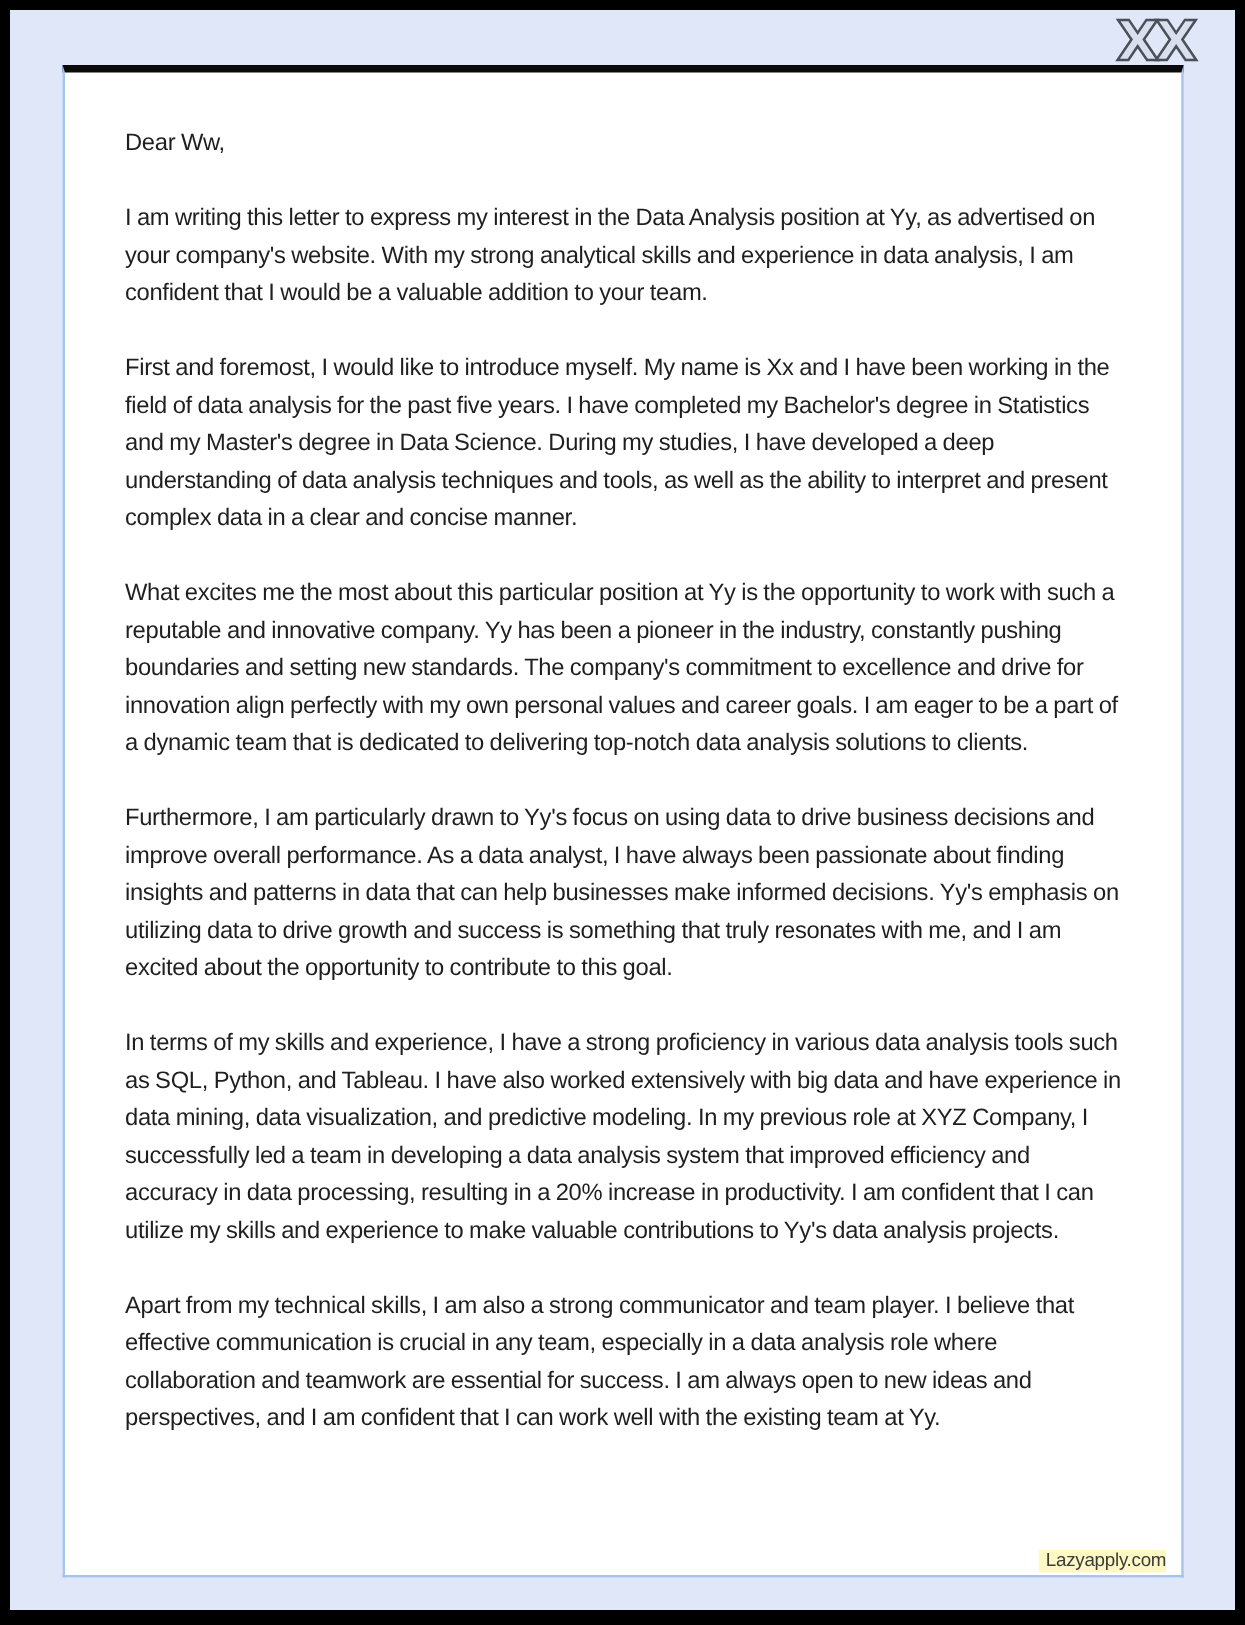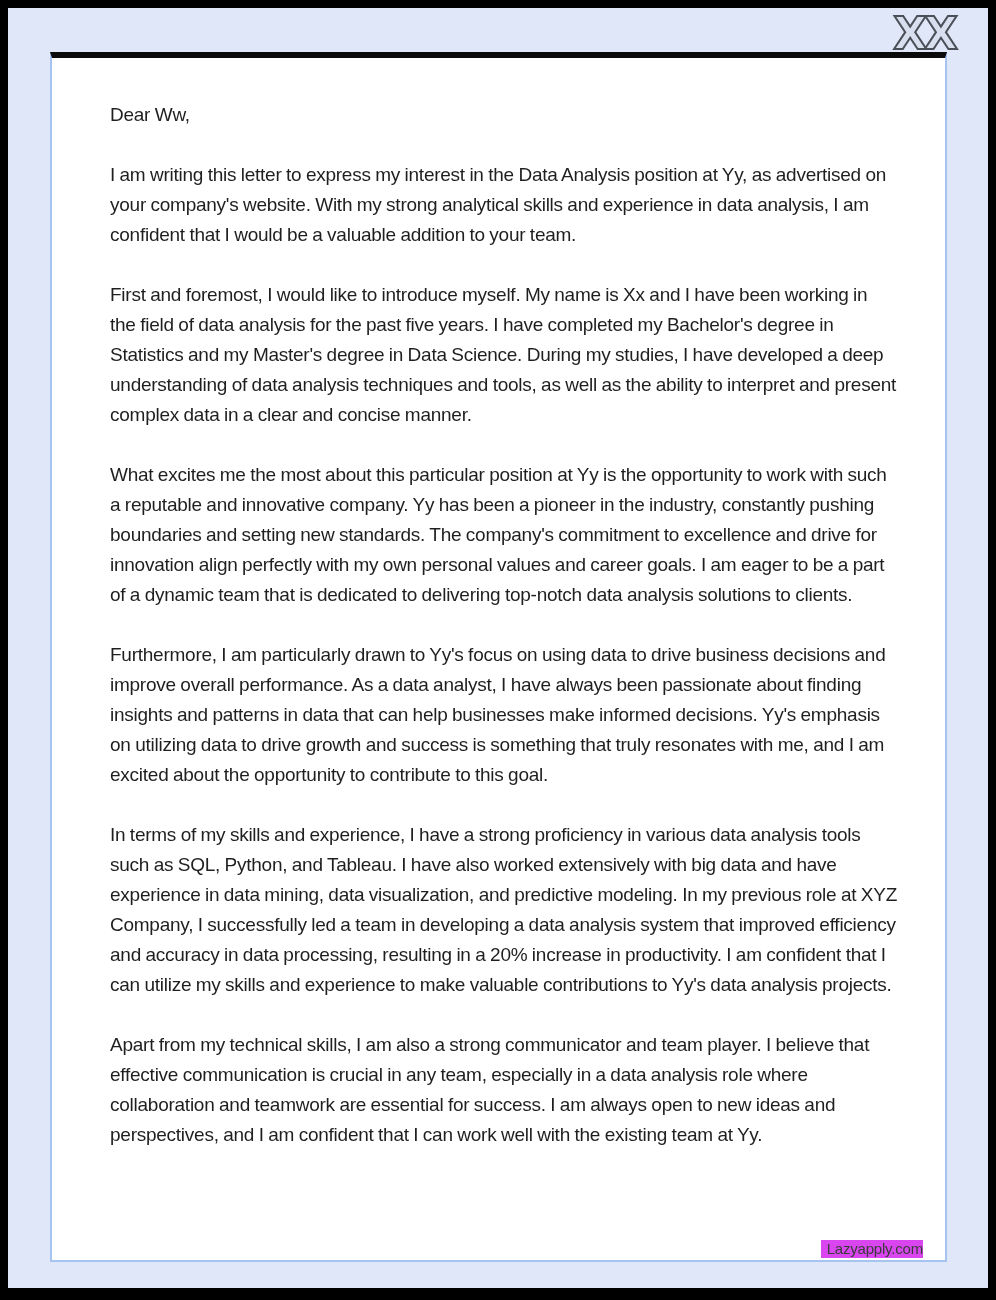--- a/index.html
+++ b/index.html
@@ -53,32 +53,31 @@
     border-top: 6px solid var(--letter-top-border);
     overflow: hidden;
   }
   .letter-content {
     padding: 42px 48px 0 48px;
     color: var(--text);
     font-size: 19px;
     line-height: 30px;
     letter-spacing: -0.25px;
     word-spacing: -0.5px;
-    margin-left: 10px;
   }
   .letter-content p { margin: 0 0 30px 0; }
   .watermark {
     position: absolute;
-    right: 22px;
+    right: 12px;
     bottom: 2px;
     font-size: 15px;
     line-height: 18px;
     letter-spacing: -0.2px;
     color: var(--watermark-color);
-    background: #d946ef;
+    background: #fef9c3;
     padding-left: 6px;
   }
 </style>
 </head>
 <body>
 
 <div class="page">
 
   <div class="logo">XX</div>
 

